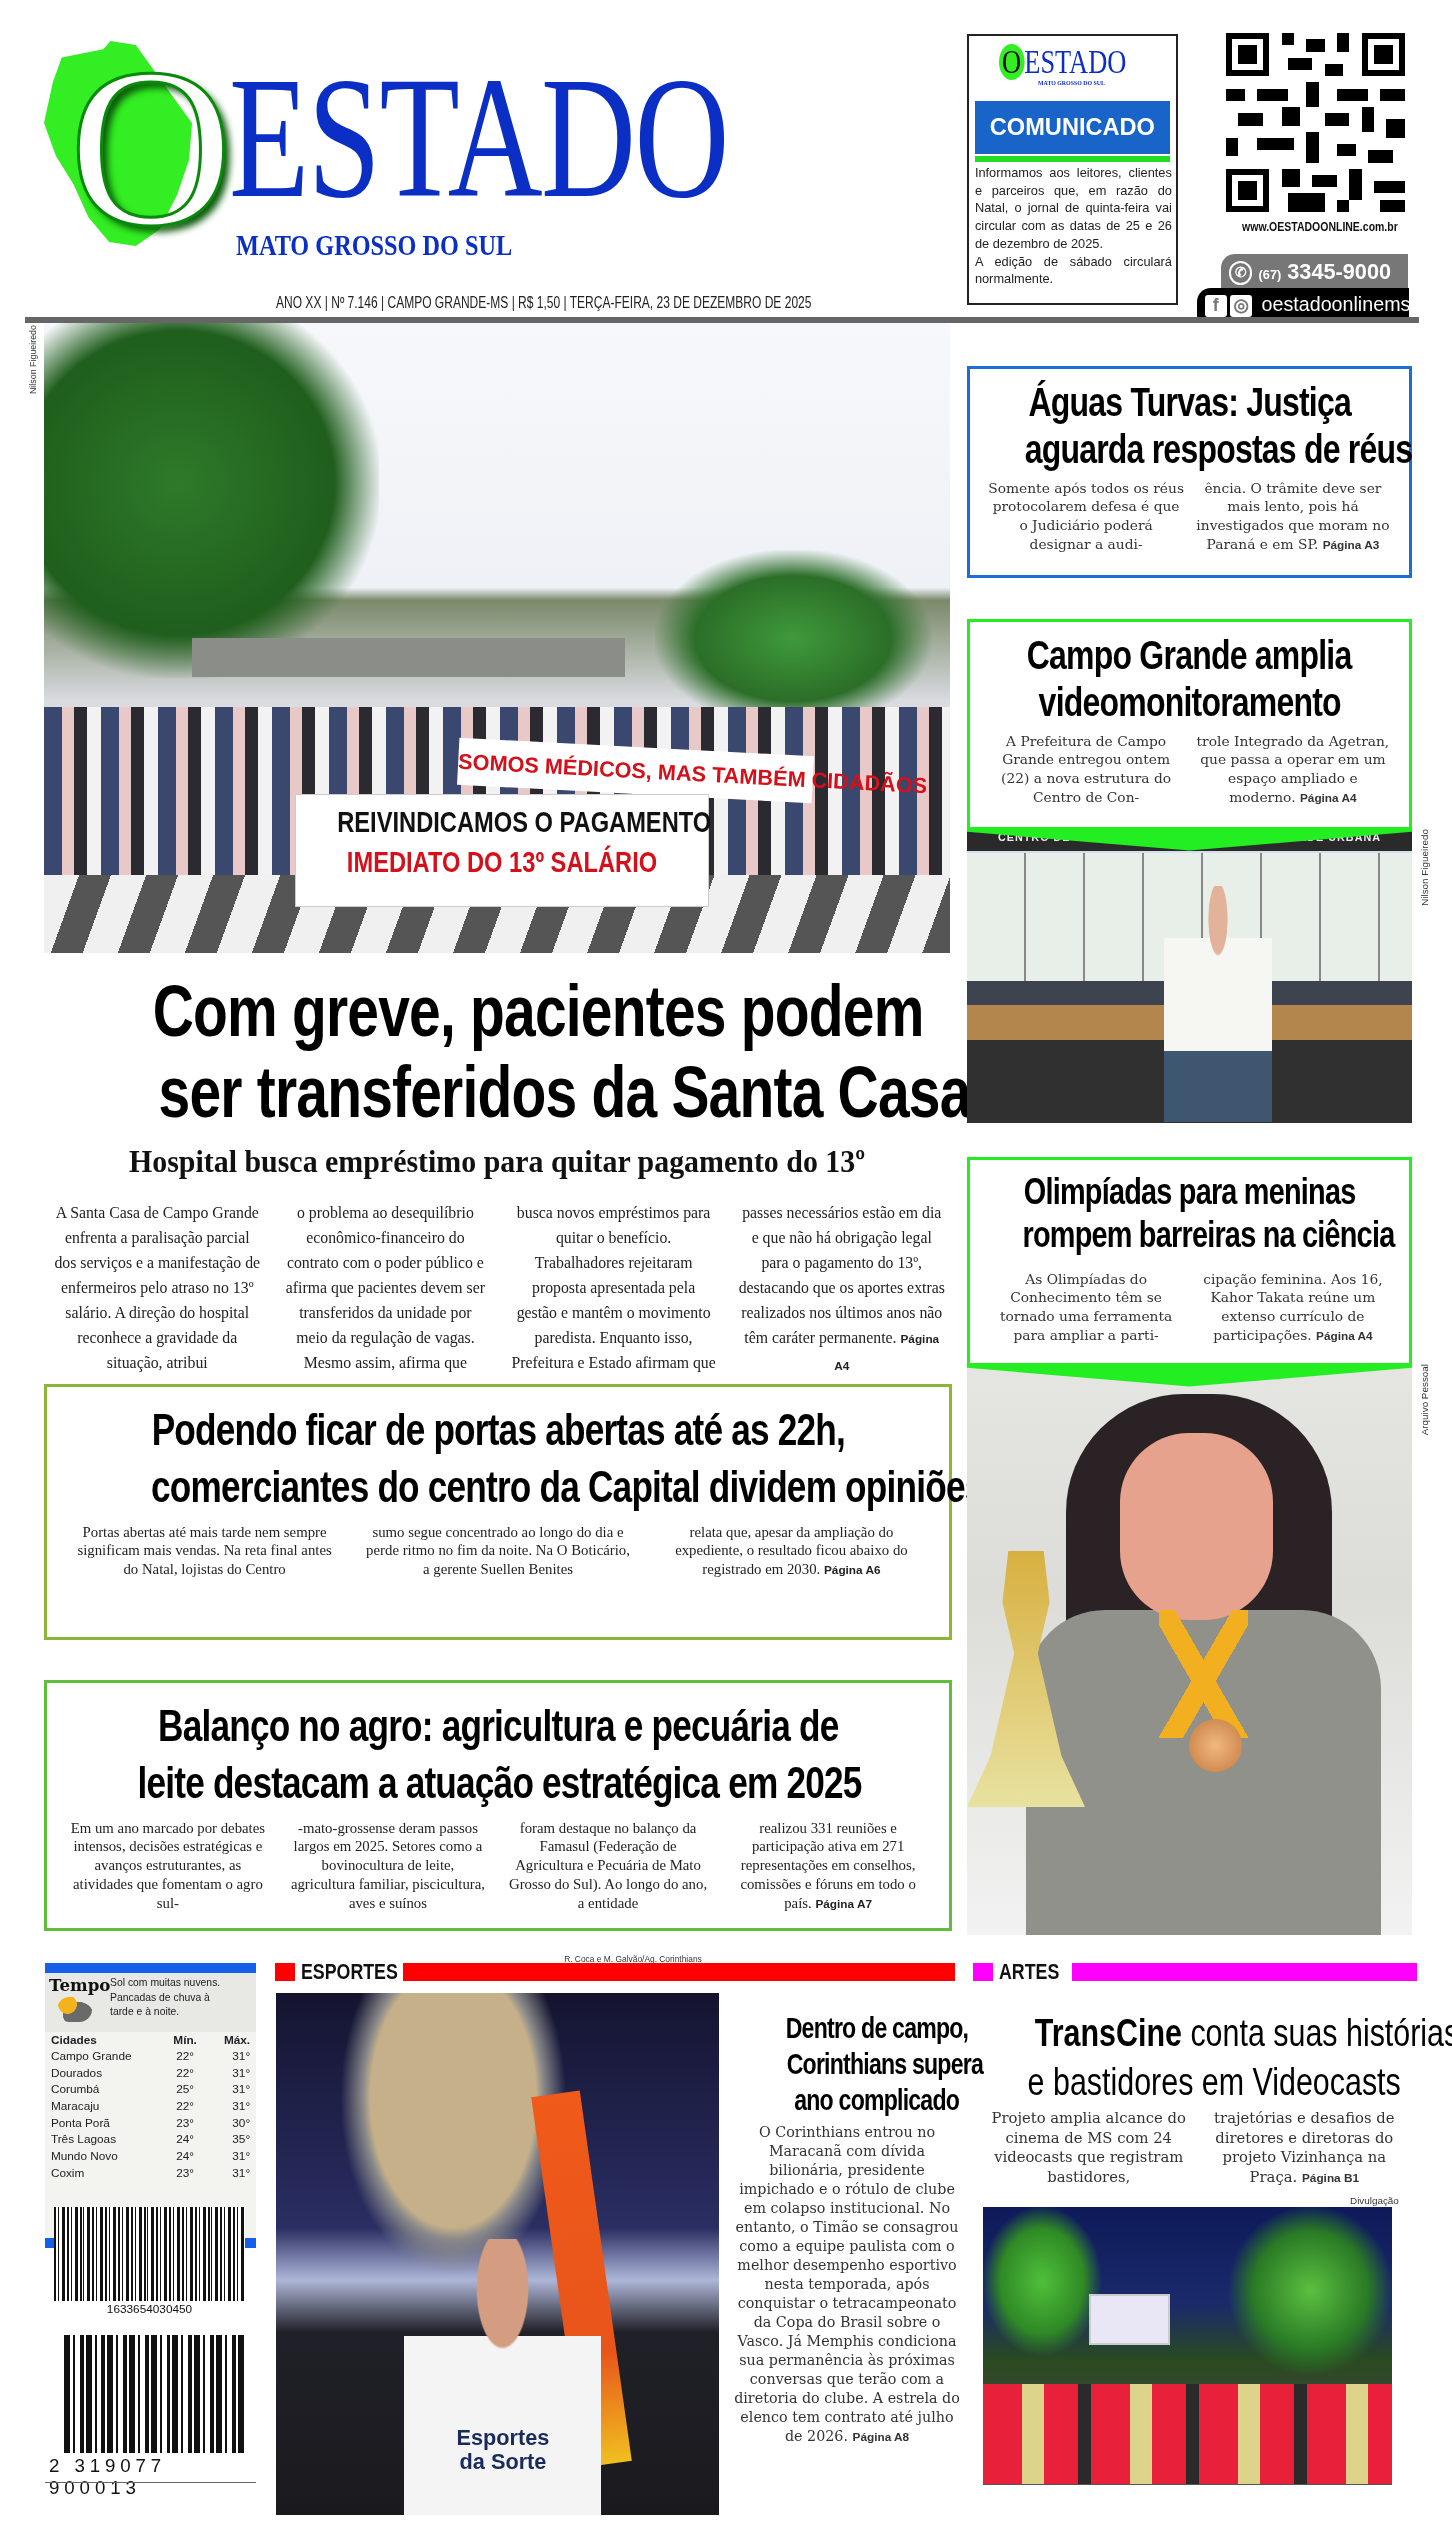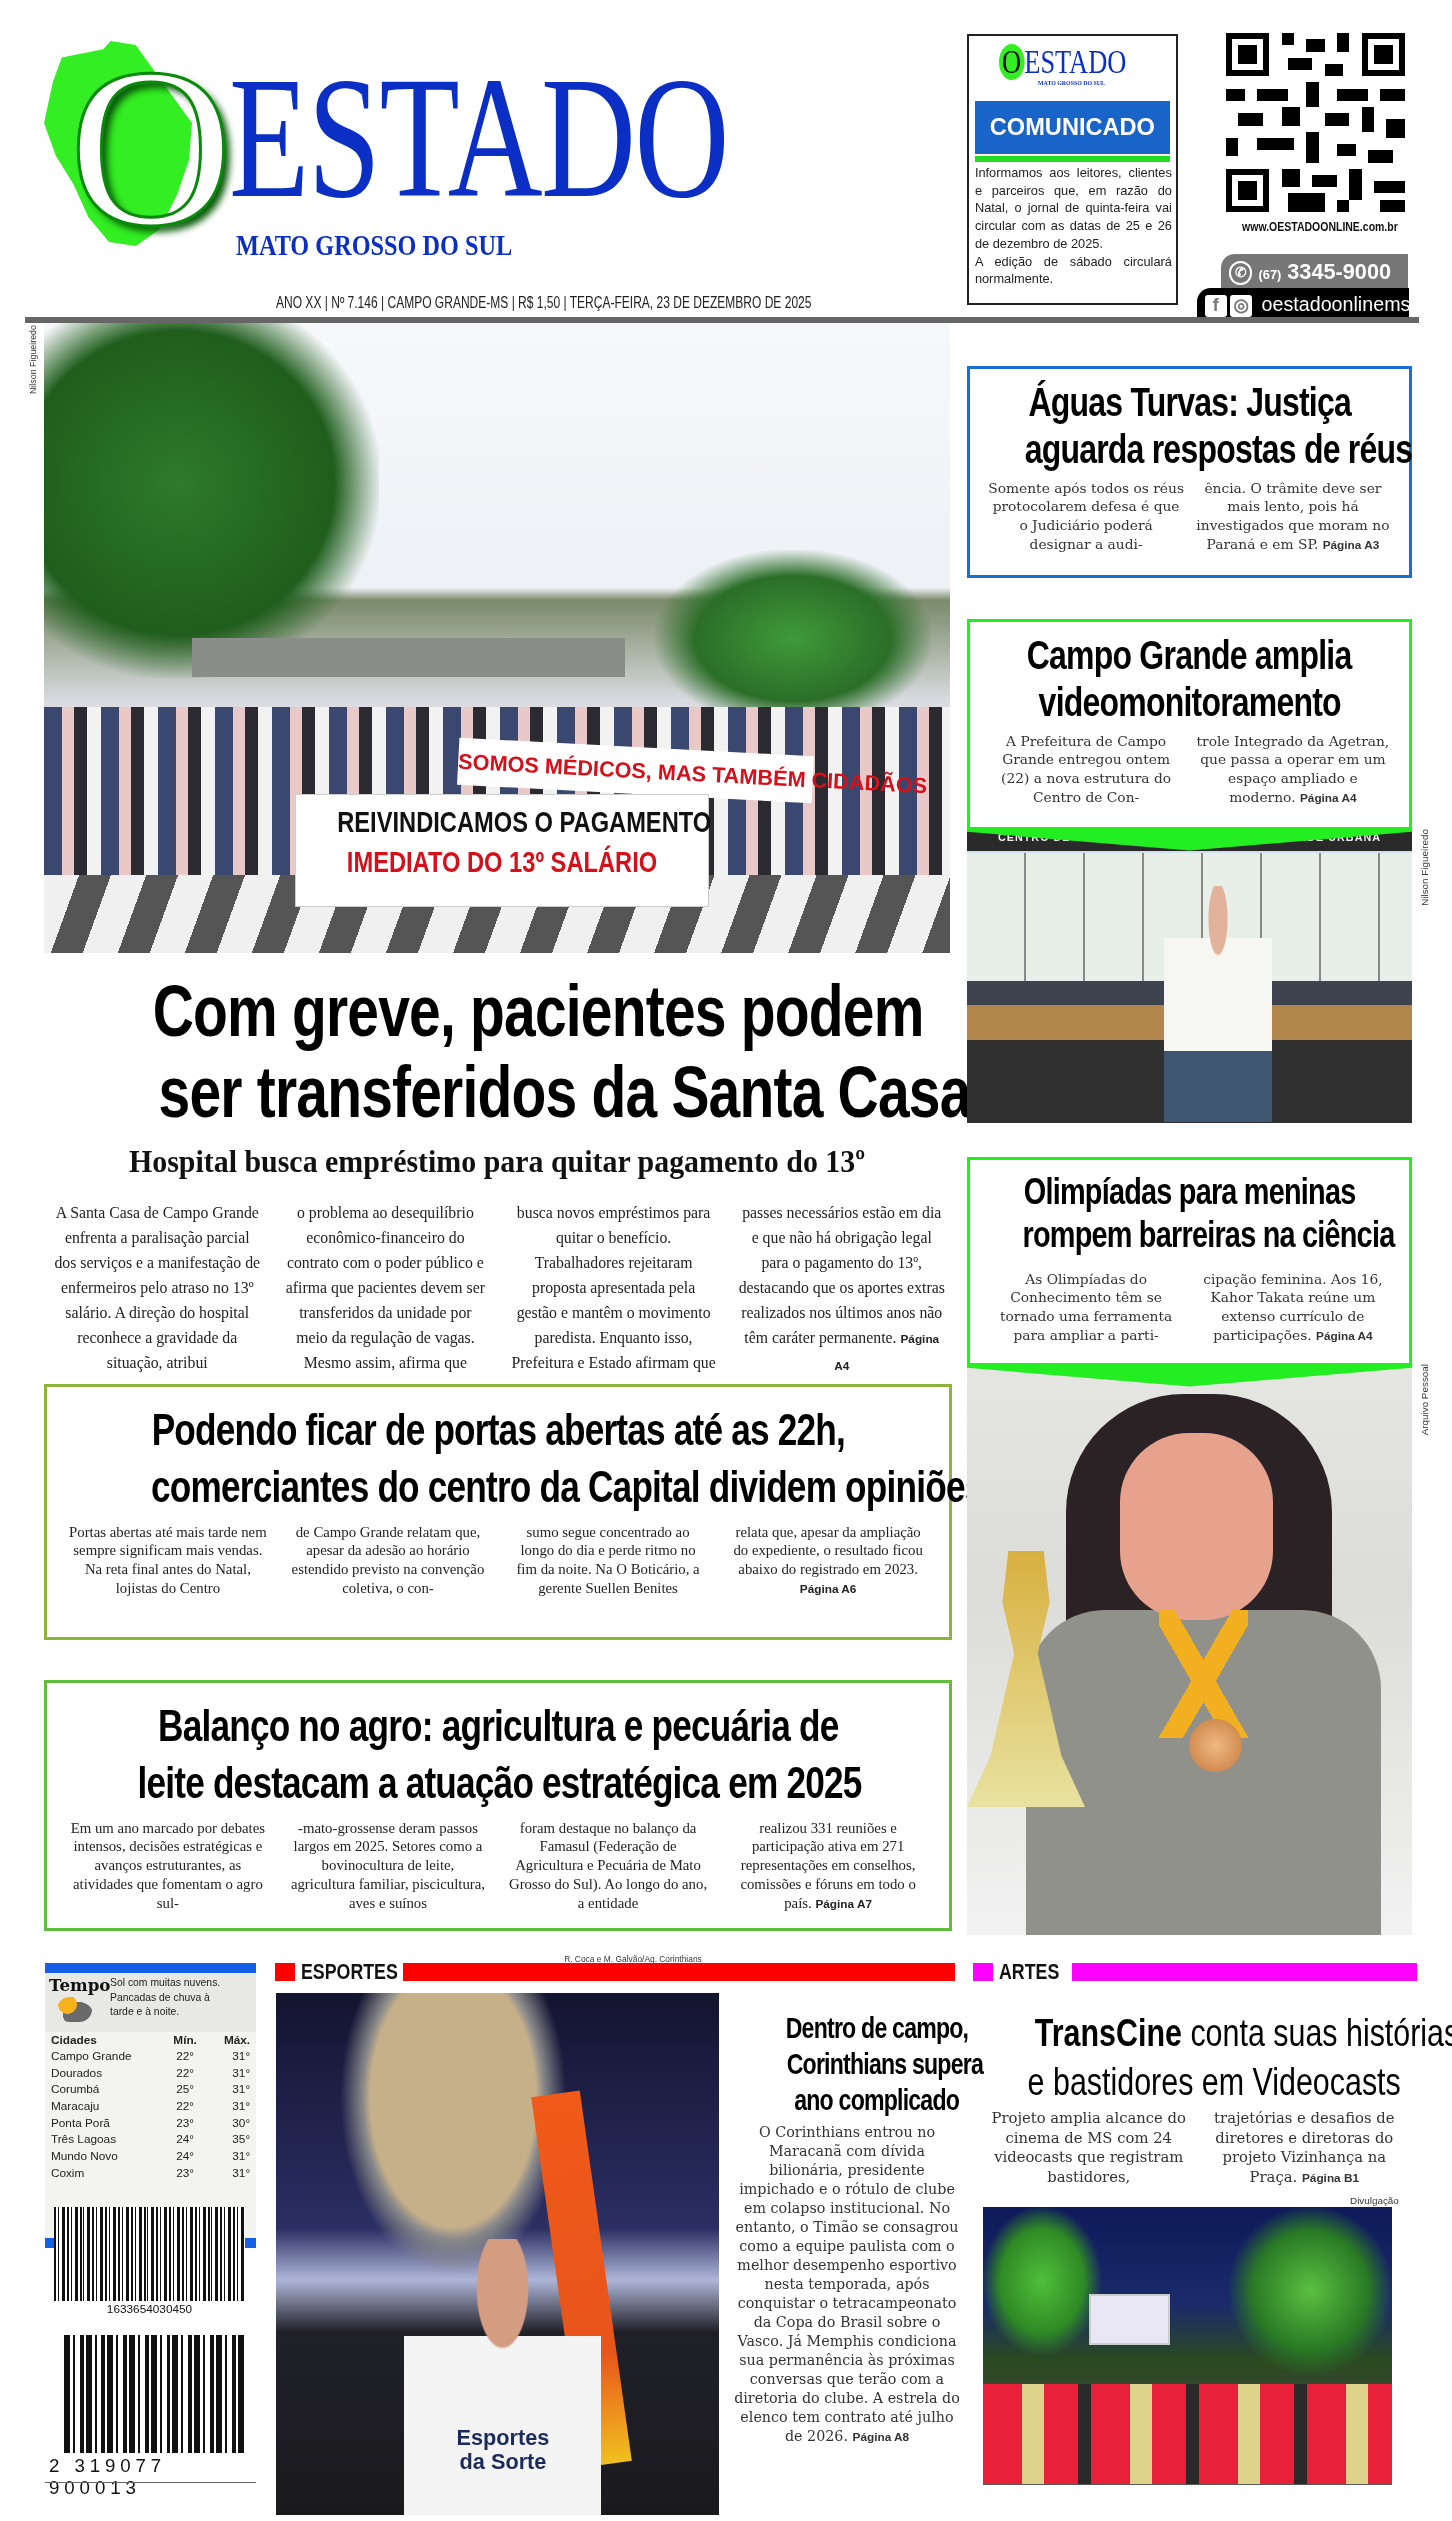--- a/index.html
+++ b/index.html
@@ -220,23 +220,22 @@
   <div class="col"><span>passes necessários estão em dia e que não há obrigação legal para o pagamento do 13º, destacando que os aportes extras realizados nos últimos anos não têm caráter permanente.</span> <span class="pag">Página A4</span></div>
 </div>
 
 <div class="abs box" id="box-portas">
   <div class="boxhead cond" style="margin-top:13.8px">
     <div class="inner">Podendo ficar de portas abertas até as 22h,</div><br>
     <div class="inner">comerciantes do centro da Capital dividem opiniões</div>
   </div>
   <div class="boxbody cols4">
     <div class="col">Portas abertas até mais tarde nem sempre significam mais vendas. Na reta final antes do Natal, lojistas do Centro</div>
-    <div class="col">de Campo Grande relatam que, apesar da adesão ao horário estendido previsto na convenção coletiva, o con-</div>
     <div class="col">sumo segue concentrado ao longo do dia e perde ritmo no fim da noite. Na O Boticário, a gerente Suellen Benites</div>
-    <div class="col"><span>relata que, apesar da ampliação do expediente, o resultado ficou abaixo do registrado em 2023.</span> <span class="pag">Página A6</span></div>
+    <div class="col"><span>relata que, apesar da ampliação do expediente, o resultado ficou abaixo do registrado em 2030.</span> <span class="pag">Página A6</span></div>
   </div>
 </div>
 
 <div class="abs box" id="box-agro">
   <div class="boxhead cond" style="margin-top:13.8px">
     <div class="inner">Balanço no agro: agricultura e pecuária de</div><br>
     <div class="inner">leite destacam a atuação estratégica em 2025</div>
   </div>
   <div class="boxbody cols4">
     <div class="col">Em um ano marcado por debates intensos, decisões estratégicas e avanços estruturantes, as atividades que fomentam o agro sul-</div>

